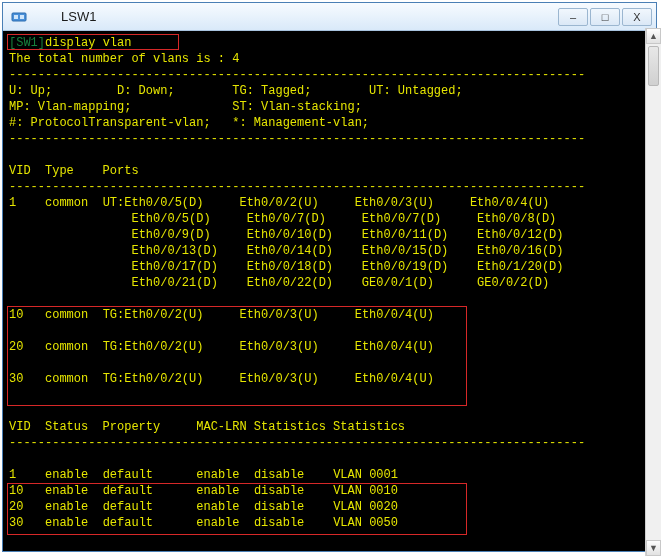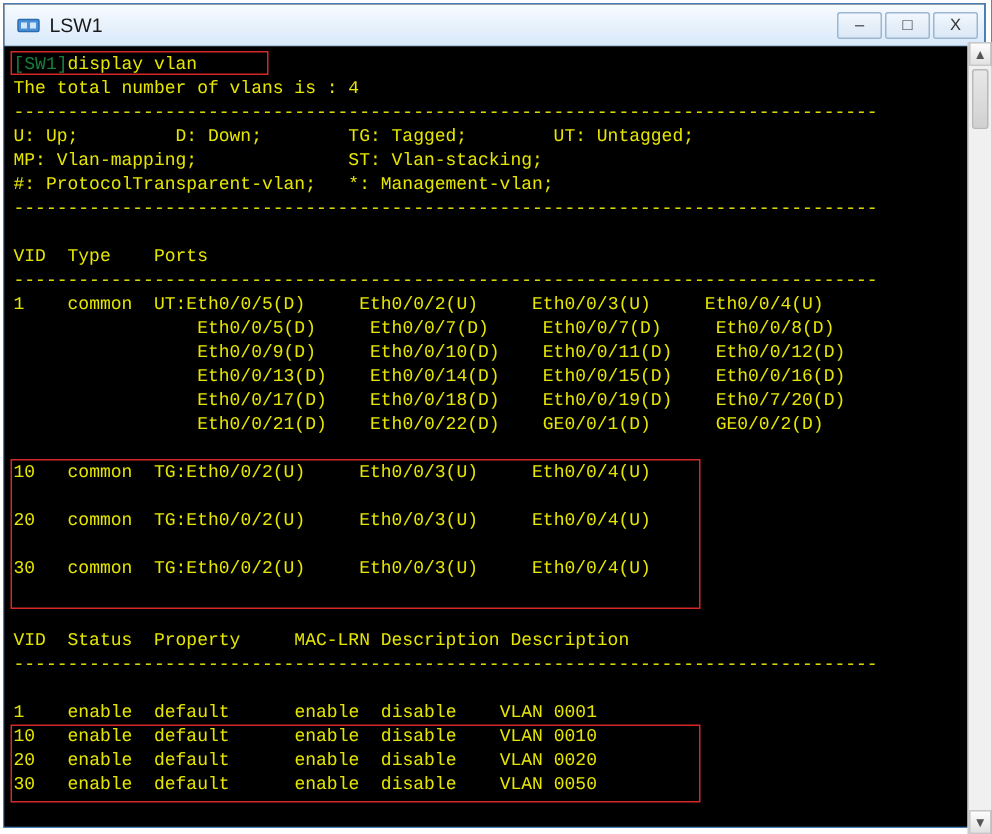--- a/index.html
+++ b/index.html
@@ -28,21 +28,21 @@
     padding: 0 4px 0 8px;
     font-size: 13px;
     color: #1a1a1a;
   }
   .titlebar-icon {
     width: 16px; height: 16px;
     margin-right: 6px;
     display: inline-flex;
     align-items: center; justify-content: center;
   }
-  .title-text { flex: 1; }
+  .title-text { flex: 1; margin-left: 28px; }
   .win-btns { display: flex; gap: 2px; }
   .win-btn {
     width: 30px; height: 18px;
     border: 1px solid #9bb6d0;
     background: linear-gradient(#f1f7fd,#dbe8f6);
     border-radius: 2px;
     font-size: 11px;
     display: flex; align-items: center; justify-content: center;
     color: #333;
     cursor: pointer;
@@ -125,31 +125,31 @@
 <span>MP: Vlan-mapping;              ST: Vlan-stacking;</span>
 <span>#: ProtocolTransparent-vlan;   *: Management-vlan;</span>
 <span class="dash">--------------------------------------------------------------------------------</span>
 
 <span>VID  Type    Ports</span>
 <span class="dash">--------------------------------------------------------------------------------</span>
 <span><span>1</span>    <span>common</span>  <span>UT:Eth0/0/5(D)     Eth0/0/2(U)     Eth0/0/3(U)     Eth0/0/4(U)</span></span>
               <span>   Eth0/0/5(D)     Eth0/0/7(D)     Eth0/0/7(D)     Eth0/0/8(D)</span>
               <span>   Eth0/0/9(D)     Eth0/0/10(D)    Eth0/0/11(D)    Eth0/0/12(D)</span>
               <span>   Eth0/0/13(D)    Eth0/0/14(D)    Eth0/0/15(D)    Eth0/0/16(D)</span>
-              <span>   Eth0/0/17(D)    Eth0/0/18(D)    Eth0/0/19(D)    Eth0/7/20(D)</span>
+              <span>   Eth0/0/17(D)    Eth0/0/18(D)    Eth0/0/19(D)    Eth0/1/20(D)</span>
               <span>   Eth0/0/21(D)    Eth0/0/22(D)    GE0/0/1(D)      GE0/0/2(D)</span>
 
 <span><span>10</span>   <span>common</span>  <span>TG:Eth0/0/2(U)     Eth0/0/3(U)     Eth0/0/4(U)</span></span>
 
 <span><span>20</span>   <span>common</span>  <span>TG:Eth0/0/2(U)     Eth0/0/3(U)     Eth0/0/4(U)</span></span>
 
 <span><span>30</span>   <span>common</span>  <span>TG:Eth0/0/2(U)     Eth0/0/3(U)     Eth0/0/4(U)</span></span>
 
 
-<span>VID  Status  Property     MAC-LRN Description Description</span>
+<span>VID  Status  Property     MAC-LRN Statistics Statistics</span>
 <span class="dash">--------------------------------------------------------------------------------</span>
 
 <span><span>1</span>    <span>enable</span>  <span>default</span>      <span>enable</span>  <span>disable</span>    <span>VLAN 0001</span></span>
 <span><span>10</span>   <span>enable</span>  <span>default</span>      <span>enable</span>  <span>disable</span>    <span>VLAN 0010</span></span>
 <span><span>20</span>   <span>enable</span>  <span>default</span>      <span>enable</span>  <span>disable</span>    <span>VLAN 0020</span></span>
 <span><span>30</span>   <span>enable</span>  <span>default</span>      <span>enable</span>  <span>disable</span>    <span>VLAN 0050</span></span>
 
     
     <div class="hl-red" style="left:4px; top:3px; width:172px; height:16px;"></div>
     <div class="hl-red" style="left:4px; top:275px; width:460px; height:100px;"></div>

